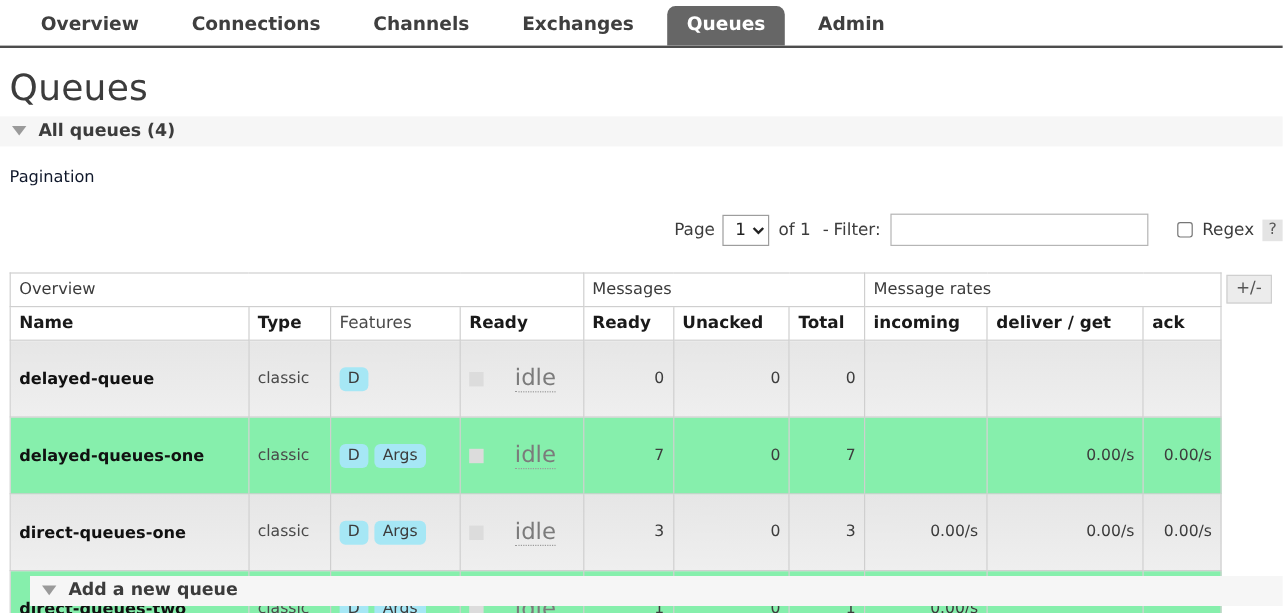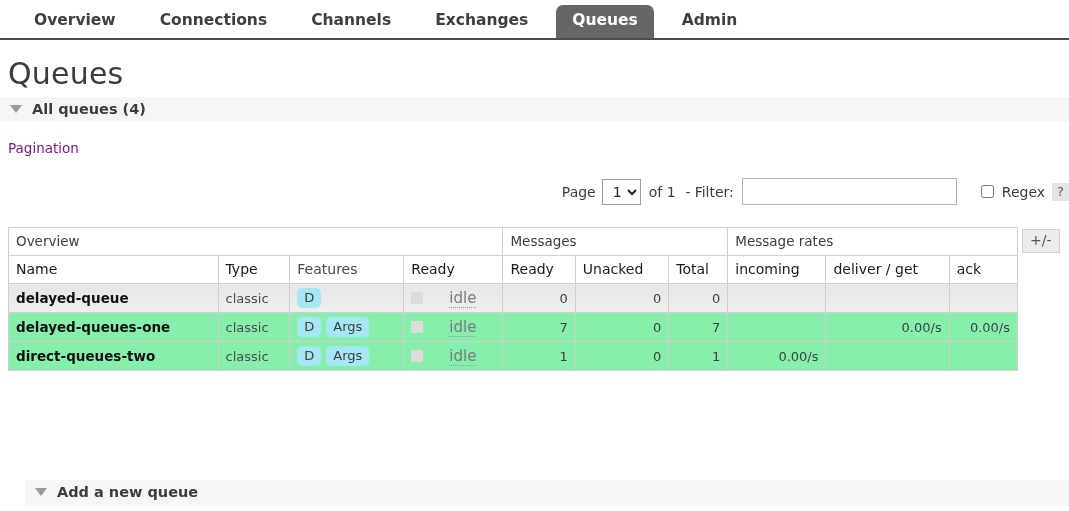--- a/index.html
+++ b/index.html
@@ -74,21 +74,21 @@
     border-left: 6.5px solid transparent;
     border-right: 6.5px solid transparent;
     border-top: 8px solid #9a9a9a;
     margin-right: 10px;
     flex: 0 0 auto;
   }
 
   #pagination-label {
     margin: 18px 0 15px 8px;
     font-size: 13.5px;
-    color: #701a75;
+    color: #0f172a;
   }
 
   
   #pagination-controls {
     display: flex;
     align-items: center;
     margin: 22px 0 16px 8px;
     font-size: 14px;
     color: #3c3c3c;
     justify-content: flex-end;
@@ -136,33 +136,33 @@
     position: relative;
     width: 1053px;
   }
   table.list {
     border-collapse: collapse;
     width: 1010px;
     font-size: 13px;
   }
   table.list th, table.list td {
     border: 1px solid #cfcfcf;
-    padding: 4px 7px;
+    padding: 20px 7px;
     vertical-align: middle;
   }
   tr.group-row th {
     font-weight: normal;
     text-align: left;
     font-size: 13.5px;
     color: #3c3c3c;
     padding: 5px 7px 6px 7px;
     background: #ffffff;
   }
   tr.col-row th {
-    font-weight: normal;
+    font-weight: bold;
     text-align: left;
     font-size: 14px;
     color: #1a1a1a;
     background: #ffffff;
     padding: 5px 7px 6px 7px;
   }
   tr.col-row th.plain { font-weight: normal; color: #4a4a4a; }
 
   tbody tr.odd td { background: linear-gradient(to bottom, #e6e6e6, #efefef); }
   tbody tr.even td { background: #86efac; }
@@ -187,21 +187,21 @@
   .state-box {
     width: 12px; height: 12px;
     background: #dcdcdc;
     display: inline-block;
     flex: 0 0 auto;
   }
   .state-txt {
     margin-left: 26px;
     color: #7b7b7b;
     border-bottom: 1px dotted #9a9a9a;
-    font-size: 15px;
+    font-size: 19px;
   }
 
   #plusminus {
     position: absolute;
     left: 1014px;
     top: 2px;
     border: 1px solid #cfcfcf;
     background: #ececec;
     color: #555;
     font-size: 14px;
@@ -312,20 +312,37 @@
                 <span class="state-txt">idle</span>
               </div>
             </td>
             <td class="num">7</td>
             <td class="num">0</td>
             <td class="num">7</td>
             <td class="num"></td>
             <td class="num">0.00/s</td>
             <td class="num">0.00/s</td>
           </tr>
+          <tr class="odd">
+            <td class="name">direct-queues-one</td>
+            <td class="type">classic</td>
+            <td class="feat"><span class="badge">D</span><span class="badge">Args</span></td>
+            <td class="state">
+              <div class="state-wrap">
+                <span class="state-box"></span>
+                <span class="state-txt">idle</span>
+              </div>
+            </td>
+            <td class="num">3</td>
+            <td class="num">0</td>
+            <td class="num">3</td>
+            <td class="num">0.00/s</td>
+            <td class="num">0.00/s</td>
+            <td class="num">0.00/s</td>
+          </tr>
           <tr class="even">
             <td class="name">direct-queues-two</td>
             <td class="type">classic</td>
             <td class="feat"><span class="badge">D</span><span class="badge">Args</span></td>
             <td class="state">
               <div class="state-wrap">
                 <span class="state-box"></span>
                 <span class="state-txt">idle</span>
               </div>
             </td>

